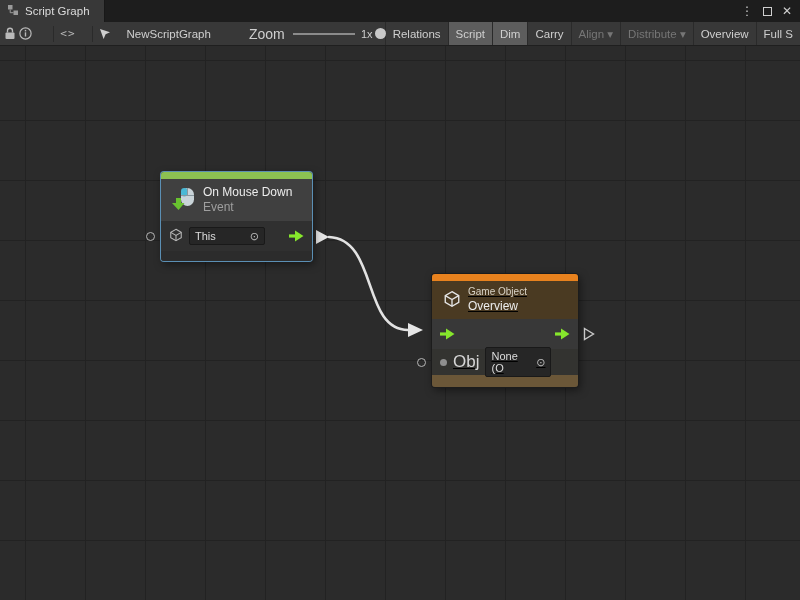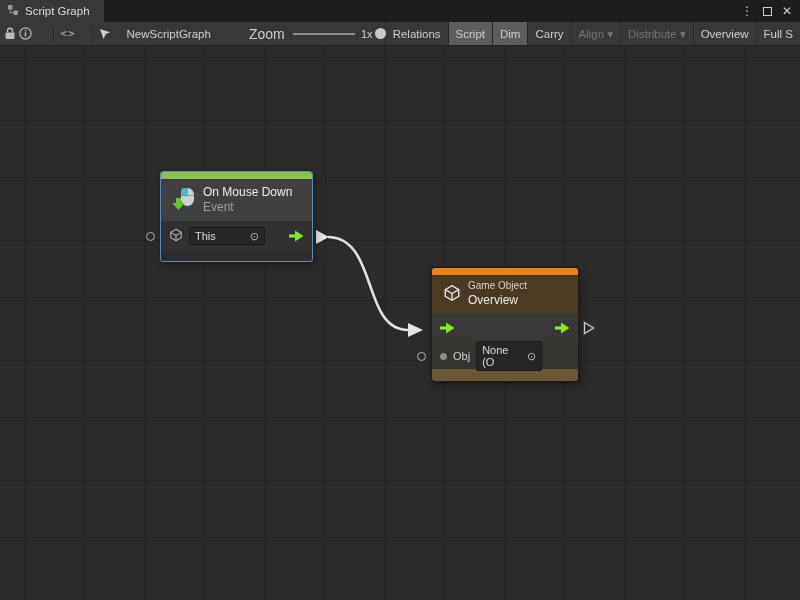--- a/index.html
+++ b/index.html
@@ -49,31 +49,31 @@
   .node .n-cat { color:#d8d2c6; font-size:10px; }
   .node .n-row { display:flex; align-items:center; gap:6px; padding:5px 8px; }
   .node .n-footer { height:10px; border-radius:0 0 3px 3px; }
   .flexfill { flex:1; }
 
   .event-node { left:161px; top:126px; width:151px; background:#3f3f3f; box-shadow:0 0 0 1px #5b8fb4, 2px 3px 8px rgba(0,0,0,.5); }
   .event-node .n-header { background:#404040; height:42px; }
   .event-node .n-row { background:#303030; height:30px; }
   .event-node .n-footer { background:#2c2c2c; }
 
-  .destroy-node { left:432px; top:222px; width:146px; background:#383838; box-shadow:0 0 0 1px #1c1c1c, 2px 3px 8px rgba(0,0,0,.5); }
+  .destroy-node { left:432px; top:228px; width:146px; background:#383838; box-shadow:0 0 0 1px #1c1c1c, 2px 3px 8px rgba(0,0,0,.5);text-decoration:underline; }
   .destroy-node .n-header { background:#4a3a22; height:38px; }
   .destroy-node .row1 { background:#383838; height:30px; }
   .destroy-node .row2 { background:#333330; height:26px; }
   .destroy-node .n-footer { background:#6b5738; height:12px; }
 
   .field { display:inline-flex; align-items:center; justify-content:space-between; gap:4px; background:#262626; border:1px solid #191919; border-radius:2px; padding:2px 5px; color:#dcdcdc; font-size:11px; }
   .field .picker { color:#bdbdbd; font-size:11px; line-height:1; }
   .field.this-field { width:76px; }
   .field.obj-field { width:66px; }
-  .row-label { color:#d6d6d6; font-size:11px; }
+  .row-label { color:#d6d6d6; font-size:17px; }
   .port-dot { width:7px; height:7px; border-radius:50%; background:#8f8f8f; flex:none; }
 
   .port-circle { position:absolute; width:9px; height:9px; border:1.5px solid #b5b5b5; border-radius:50%; background:transparent; }
   .event-node .port-circle { left:-15px; top:60px; }
   .destroy-node .port-circle { left:-15px; top:84px; }
   .port-tri-out { position:absolute; right:-17px; top:53px; }
 
   .garrow { display:inline-flex; line-height:0; flex:none; }
 </style>
 </head>

